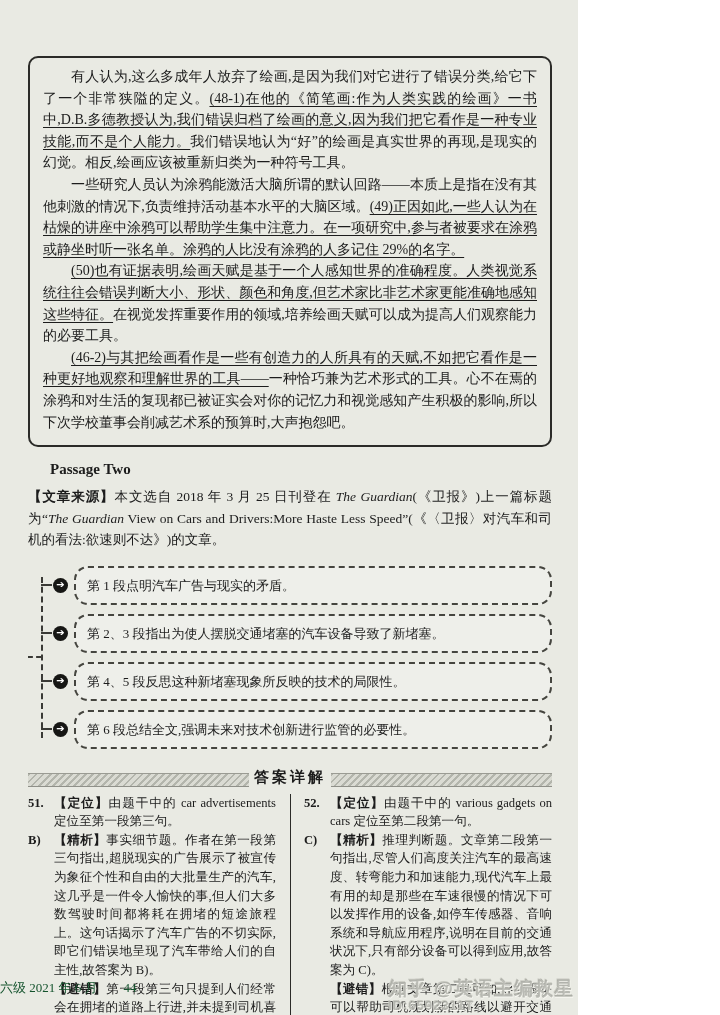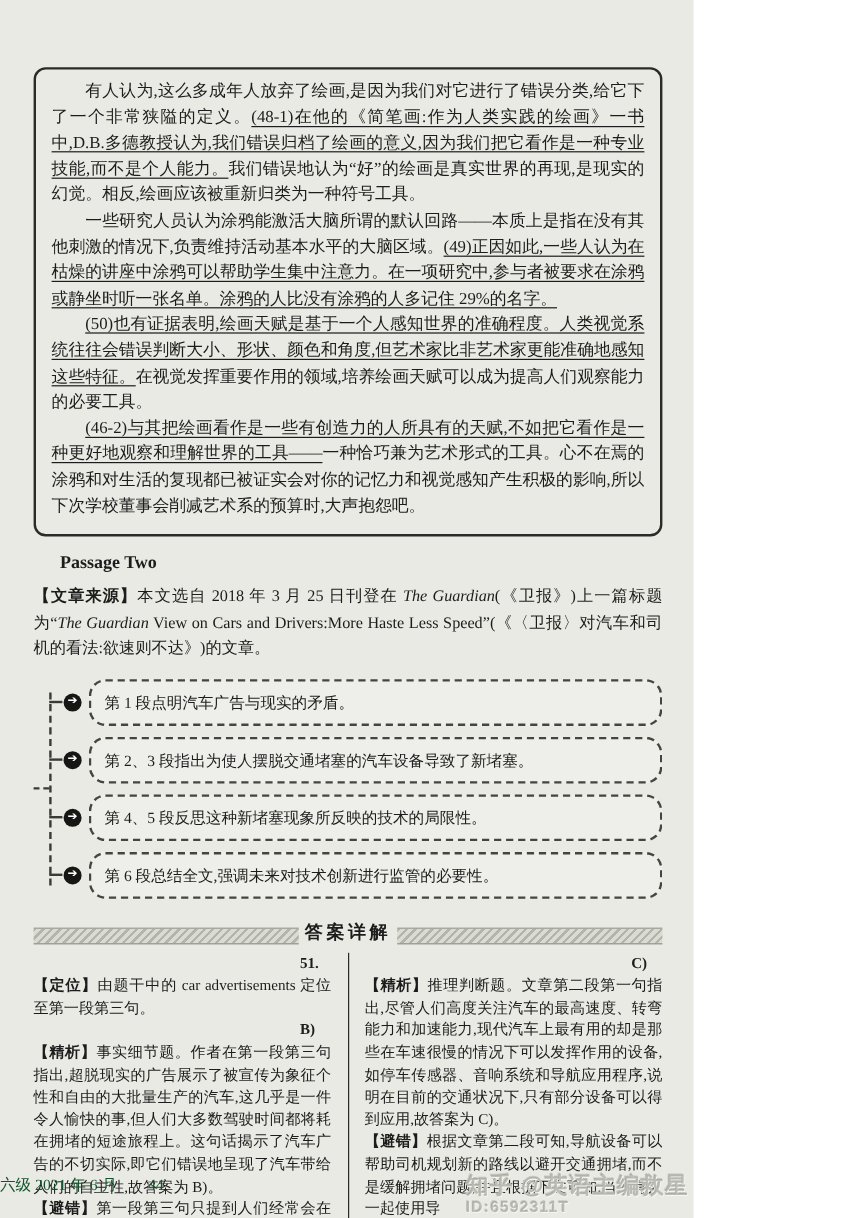--- a/index.html
+++ b/index.html
@@ -55,21 +55,21 @@
     background:repeating-linear-gradient(135deg,#b3b5ac 0 2px,#dadbd3 2px 5px);
   }
   .band-title{
     flex:none;font-family:"Liberation Sans","DejaVu Sans",sans-serif;
     font-weight:700;font-size:15px;letter-spacing:3px;
   }
   
   .cols{display:flex;margin-top:7px;font-size:12.6px;line-height:18.6px;}
   .col{width:319px;box-sizing:border-box;}
   .col-right{border-left:1.5px solid #2b2b28;padding-left:13px;margin-left:14px;width:333px;}
-  .ans-item{display:flex;align-items:flex-end;flex-direction:column;}
+  .ans-item{display:flex;align-items:flex-start;}
   .ans-num{flex:none;width:26px;font-weight:700;}
   .ans-body{flex:1;text-align:justify;}
   .ans-label{font-size:12.6px;}
   
   .footer{
     position:absolute;left:0;bottom:18px;width:100%;box-sizing:border-box;
     padding-right:120px;font-size:13px;color:#14532d;
   }
   .footer .pgno{margin-left:26px;}
   
@@ -142,20 +142,24 @@
           <span class="ans-num">B)</span>
           <div class="ans-body"><b class="ans-label">【精析】</b>事实细节题。作者在第一段第三句指出,超脱现实的广告展示了被宣传为象征个性和自由的大批量生产的汽车,这几乎是一件令人愉快的事,但人们大多数驾驶时间都将耗在拥堵的短途旅程上。这句话揭示了汽车广告的不切实际,即它们错误地呈现了汽车带给人们的自主性,故答案为 B)。</div>
         </div>
         <div class="ans-item">
           <span class="ans-num"></span>
           <div class="ans-body"><b class="ans-label">【避错】</b>第一段第三句只提到人们经常会在拥堵的道路上行进,并未提到司机喜欢在路上飞速行驶,故排除 A);C)项中的 individuality and originality 是根据定位句中 of individuality and of freedom 设置的干扰,原文指的是汽车被宣传为象征着个性和自由,并未提到汽车广告在设计理念上追求</div>
         </div>
       </div>
     <div class="col col-right">
         <div class="ans-item">
+          <span class="ans-num">52.</span>
+          <div class="ans-body"><b class="ans-label">【定位】</b>由题干中的 various gadgets on cars 定位至第二段第一句。</div>
+        </div>
+        <div class="ans-item">
           <span class="ans-num">C)</span>
           <div class="ans-body"><b class="ans-label">【精析】</b>推理判断题。文章第二段第一句指出,尽管人们高度关注汽车的最高速度、转弯能力和加速能力,现代汽车上最有用的却是那些在车速很慢的情况下可以发挥作用的设备,如停车传感器、音响系统和导航应用程序,说明在目前的交通状况下,只有部分设备可以得到应用,故答案为 C)。</div>
         </div>
         <div class="ans-item">
           <span class="ans-num"></span>
           <div class="ans-body"><b class="ans-label">【避错】</b>根据文章第二段可知,导航设备可以帮助司机规划新的路线以避开交通拥堵,而不是缓解拥堵问题,并且根据下文可知,当所有人一起使用导</div>
         </div>
       </div>
   </div>
 

